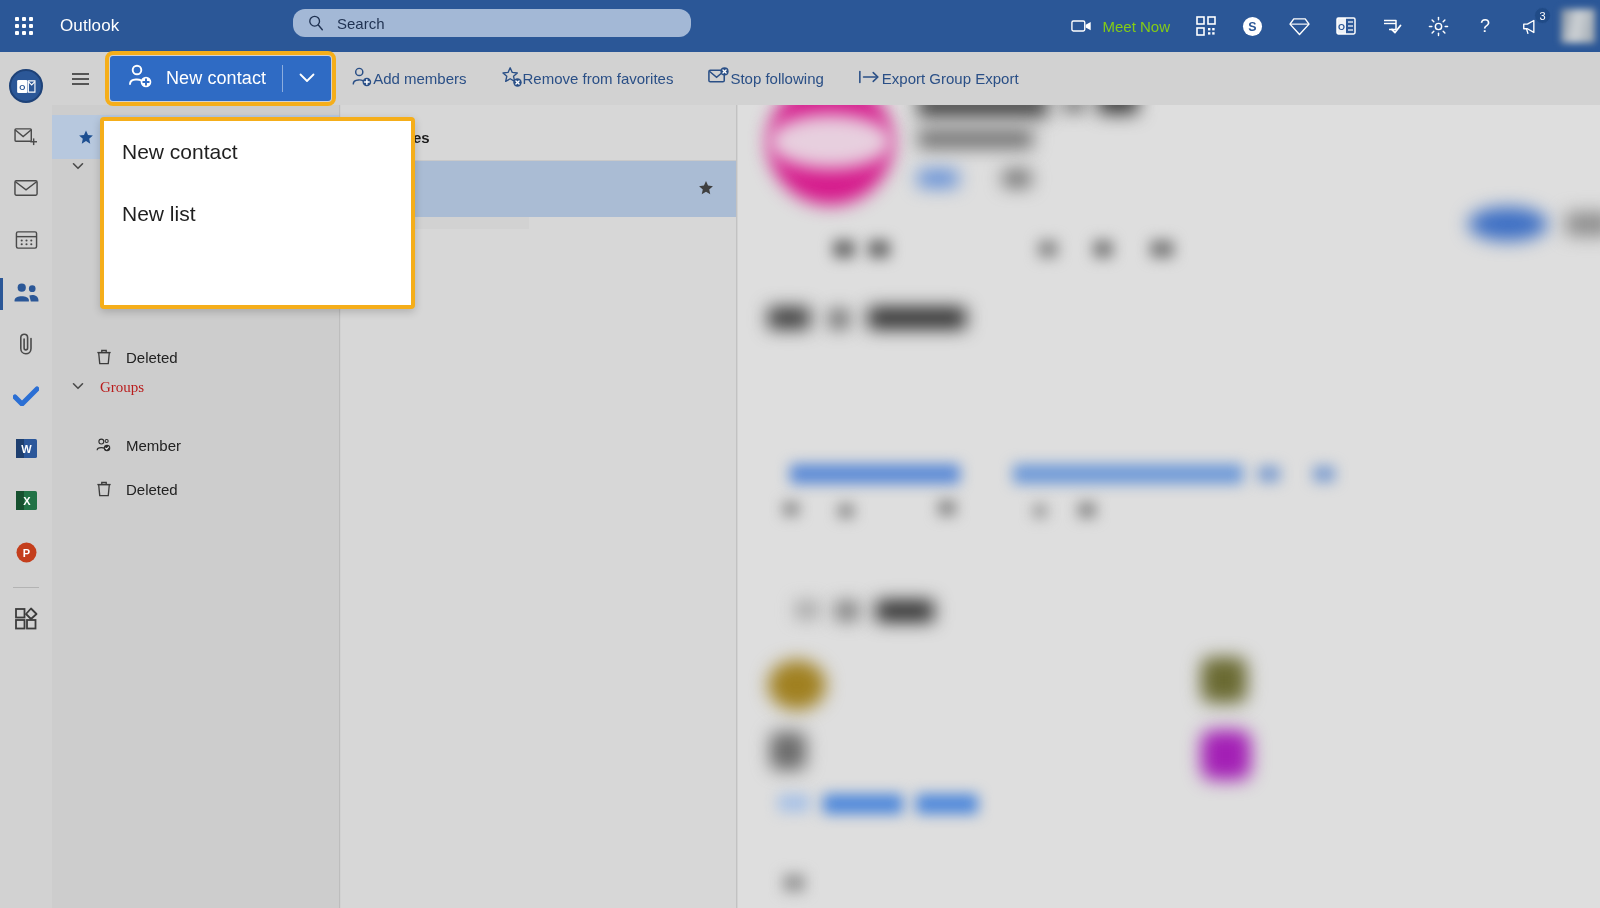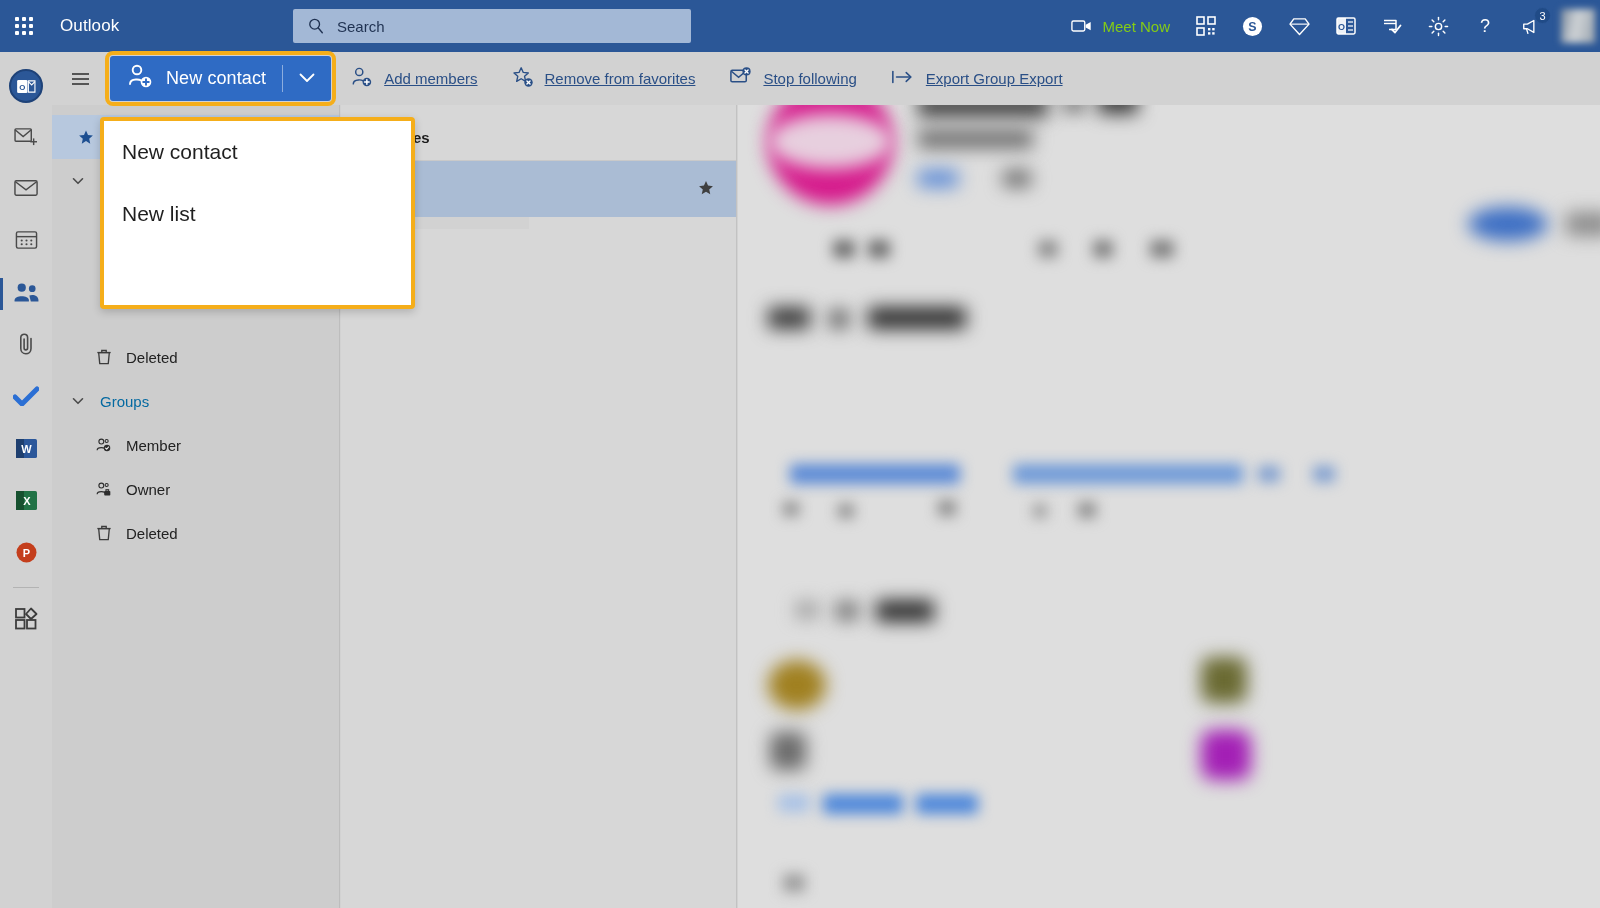--- a/index.html
+++ b/index.html
@@ -29,24 +29,24 @@
     gap: 3px;
   }
   .waffle-grid i { display:block; width:4px; height:4px; background:#fff; border-radius:1px; }
   #app-title {
     color: #fff; font-size: 17px; font-weight: 400;
     margin-left: 12px; letter-spacing: .1px;
     cursor: pointer;
   }
   #search-wrap {
     position: absolute; left: 293px; top: 9px;
-    width: 398px; height: 34px;
+    width: 398px; height: 28px;
     background: #a3b8d6;
     display: flex; align-items: center;
-    border-radius: 2px;
+    border-radius: 12px;
     cursor: text;
   }
   #search-icon { margin-left: 14px; display:flex; }
   #search-input {
     background: transparent; border: none; outline: none;
     margin-left: 12px; font-size: 15px;
     font-family: "Liberation Sans", sans-serif;
     color: #1a2a44; width: 320px;
   }
   #search-input::placeholder { color: #1f3151; opacity: 1; }
@@ -113,22 +113,22 @@
     background: #cdcdcd;
     border-right: 1px solid #bdbdbd;
   }
   .nav-item {
     height: 44px; display: flex; align-items: center;
     padding-left: 26px; cursor: pointer; font-size: 15px; color: #222;
   }
   .nav-item.selected { background: #b7c8de; }
   .nav-item .nav-label { margin-left: 14px; }
   .nav-group-head {
-    height: 44px; display: flex; align-items: center;
-    padding-left: 18px; cursor: pointer; font-size: 15px; color: #0369a1;
+    height: 44px; display: flex; align-items: flex-start;
+    padding-left: 18px; cursor: pointer; font-size: 15px; color: #b91c1c; font-family: Liberation Serif, serif;
   }
   .nav-group-head .nav-label { margin-left: 14px; }
   .nav-child { padding-left: 44px; }
   .chev { display:flex; width:16px; justify-content:center; }
 
   
   #list-pane {
     position: absolute; left: 341px; top: 52px;
     width: 396px; height: 856px;
     background: #d7d7d7;
@@ -195,21 +195,21 @@
   #new-contact-caret {
     width: 48px; display:flex; align-items:center; justify-content:center;
     cursor: pointer;
   }
 
   .cmd-btn {
     display: flex; align-items: center; height: 53px;
     padding: 0 14px; margin-left: 6px; cursor: pointer;
     color: #2a4f86; font-size: 15px;
   }
-  .cmd-btn .cmd-label { margin-left: 11px; white-space: nowrap; text-decoration: underline; }
+  .cmd-btn .cmd-label { white-space: nowrap; }
 
   
   #nc-dropdown {
     position: absolute; left: 100px; top: 117px;
     width: 315px; height: 192px;
     background: #fff;
     border: 4px solid #f5ae1a;
     border-radius: 4px;
     z-index: 80;
     box-shadow: 0 3px 9px rgba(0,0,0,.18);
@@ -489,32 +489,20 @@
           <circle cx="7" cy="5" r="3.2" fill="none" stroke="#2d2d2d" stroke-width="1.5"></circle>
           <circle cx="14" cy="4.2" r="2" fill="none" stroke="#2d2d2d" stroke-width="1.4"></circle>
           <path d="M1.5 16.5 C1.5 11.8 12.5 11.8 12.5 16.5" fill="none" stroke="#2d2d2d" stroke-width="1.5"></path>
           <circle cx="14.5" cy="13.5" r="4.2" fill="#2d2d2d"></circle>
           <path d="M12.6 13.6 L14 15 L16.5 12.1" fill="none" stroke="#fff" stroke-width="1.4" stroke-linecap="round" stroke-linejoin="round"></path>
         </svg>
     </span>
     <span class="nav-label">Member</span>
   </div>
 
-  <div class="nav-item nav-child" style="padding-left:44px">
-    <span class="chev">
-      <svg width="20" height="18" viewBox="0 0 21 19">
-          <circle cx="7" cy="5" r="3.2" fill="none" stroke="#2d2d2d" stroke-width="1.5"></circle>
-          <circle cx="14" cy="4.2" r="2" fill="none" stroke="#2d2d2d" stroke-width="1.4"></circle>
-          <path d="M1.5 16.5 C1.5 11.8 12.5 11.8 12.5 16.5" fill="none" stroke="#2d2d2d" stroke-width="1.5"></path>
-          <rect x="10.8" y="12" width="8" height="6" rx="1" fill="#2d2d2d"></rect>
-          <rect x="13" y="10.4" width="3.6" height="2" fill="none" stroke="#2d2d2d" stroke-width="1.3"></rect>
-        </svg>
-    </span>
-    <span class="nav-label">Owner</span>
-  </div>
 
   <div class="nav-item nav-child" style="padding-left:44px">
     <span class="chev">
       <svg width="17" height="18" viewBox="0 0 18 19">
           <path d="M3 4.5 L15 4.5 L13.8 17 L4.2 17 Z" fill="none" stroke="#3c3c3c" stroke-width="1.5" stroke-linejoin="round"></path>
           <line x1="1.5" y1="4.5" x2="16.5" y2="4.5" stroke="#3c3c3c" stroke-width="1.5"></line>
           <path d="M6.5 4.5 L6.5 2.2 L11.5 2.2 L11.5 4.5" fill="none" stroke="#3c3c3c" stroke-width="1.5"></path>
         </svg>
     </span>
     <span class="nav-label">Deleted</span>

